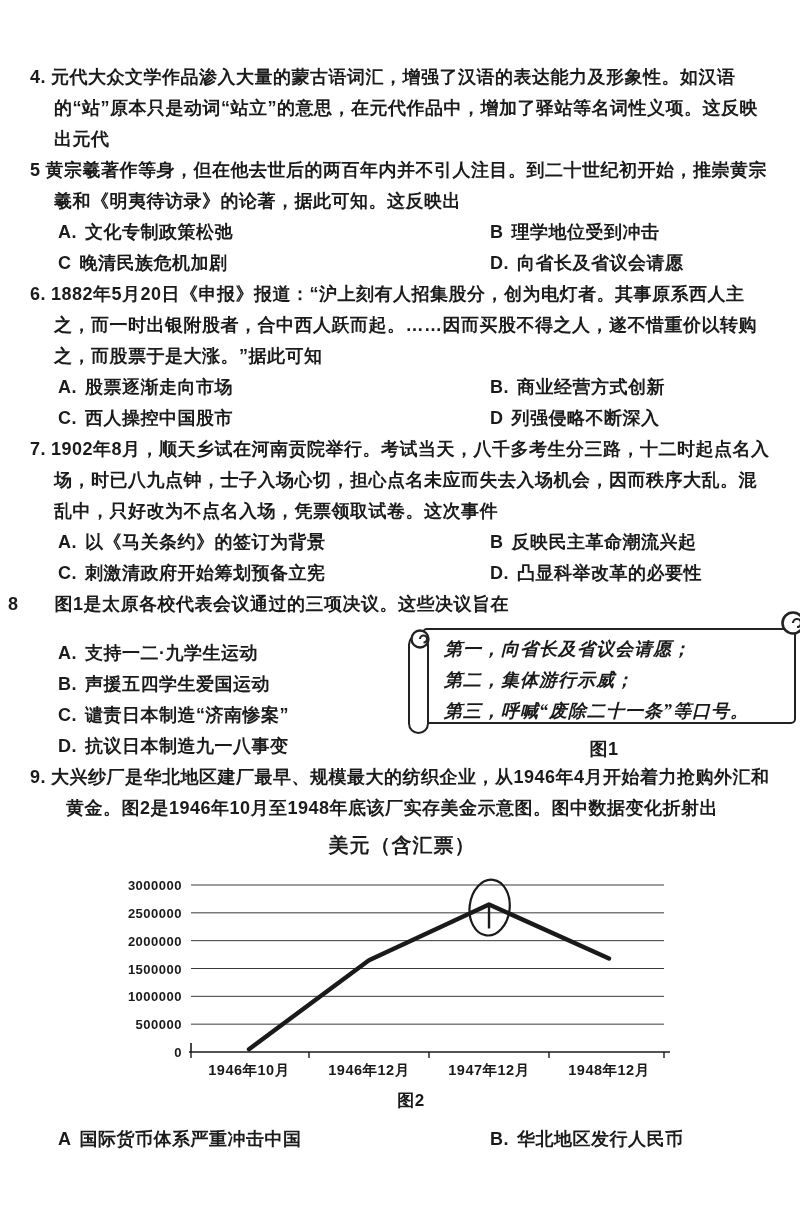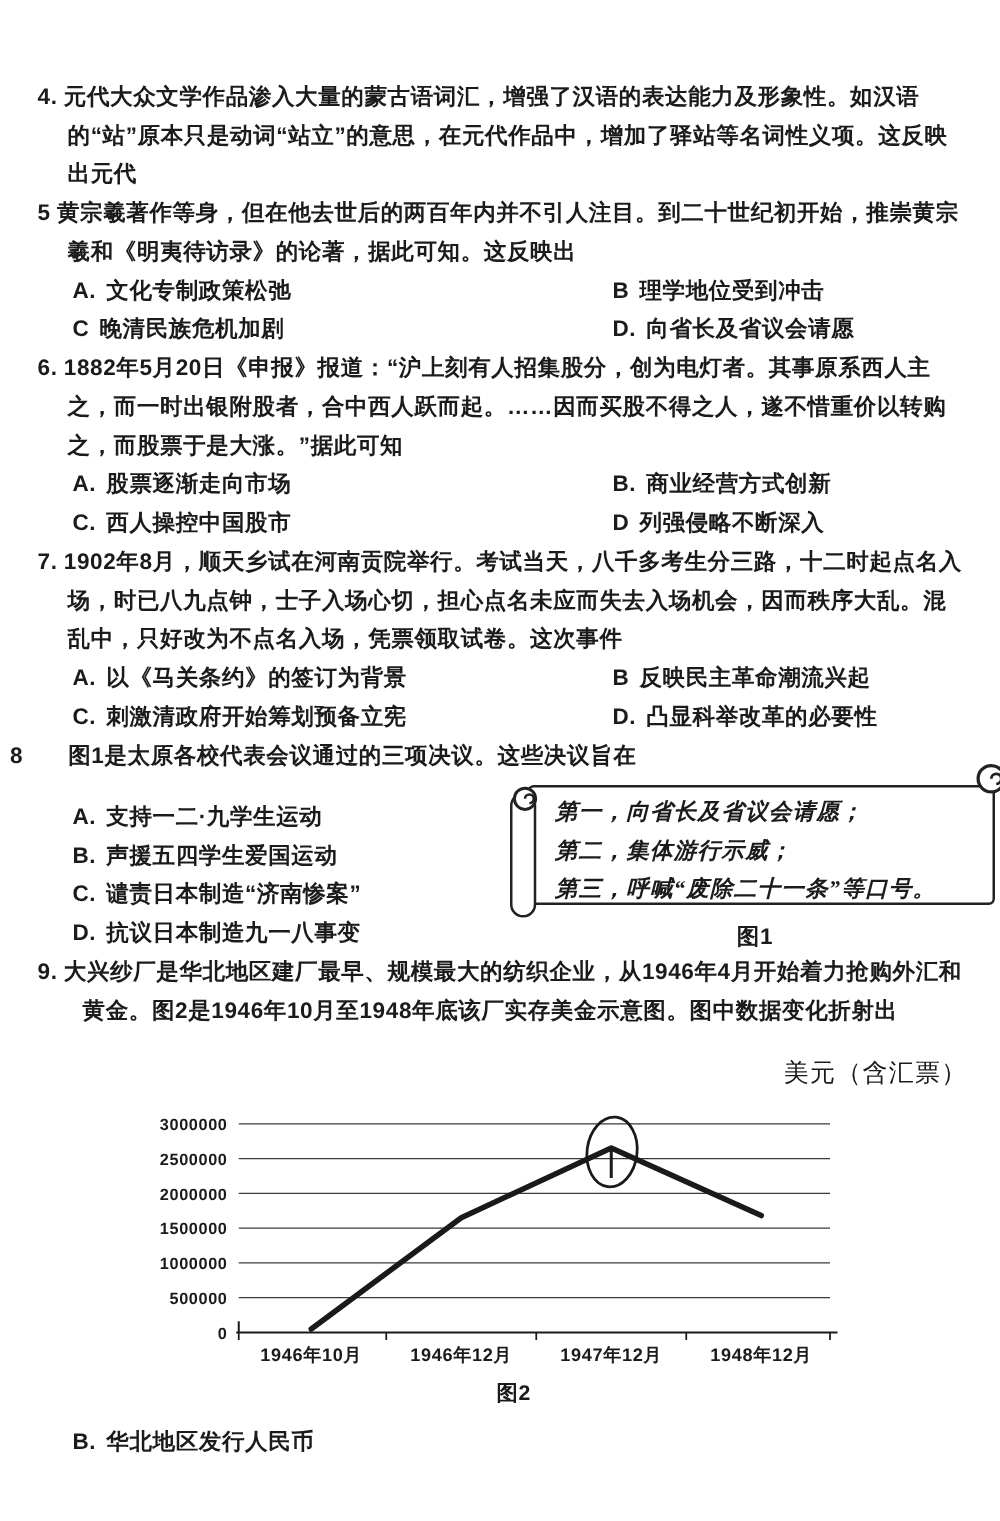--- a/index.html
+++ b/index.html
@@ -24,22 +24,22 @@
   .scroll-body{position:absolute;left:14px;top:10px;right:4px;bottom:12px;
                border:2.5px solid #222;border-radius:5px;background:#fff;}
   .scroll-roll{position:absolute;left:0;top:16px;width:21px;height:100px;
                border:2.5px solid #222;border-radius:11px;background:#fff;box-sizing:border-box;}
   .spiral{position:absolute;}
   .scroll-text{position:absolute;left:36px;top:16px;font-size:18px;line-height:31px;
                font-weight:600;font-style:italic;font-family:"Liberation Serif","DejaVu Serif",serif;
                letter-spacing:1px;}
   .figcap{text-align:center;font-size:18px;font-weight:700;line-height:26px;width:392px;}
   
-  .chart-title{text-align:right;font-size:20px;font-weight:400;letter-spacing:1px;
-               margin-top:20px;line-height:30px;}
+  .chart-title{text-align:center;font-size:20px;font-weight:700;letter-spacing:1px;
+               margin-top:6px;line-height:30px;}
   .chart-box{margin-left:86px;}
   svg text{font-family:"Liberation Sans","DejaVu Sans",sans-serif;}
 </style>
 </head>
 <body>
 
 <div class="sheet">
 
   <div class="q">
     <p class="stem"><span class="qnum">4.</span><span>元代大众文学作品渗入大量的蒙古语词汇，增强了汉语的表达能力及形象性。如汉语的“站”原本只是动词“站立”的意思，在元代作品中，增加了驿站等名词性义项。这反映出元代</span></p>
@@ -138,18 +138,19 @@
           <text x="373" y="215" text-anchor="middle" font-size="14.5" font-weight="700" fill="#1a1a1a">1947年12月</text>
           <text x="493" y="215" text-anchor="middle" font-size="14.5" font-weight="700" fill="#1a1a1a">1948年12月</text>
           <polyline points="133,189.21666666666667 253,100.14999999999999 373,44.48333333333335 493,98.47999999999999" fill="none" stroke="#1a1a1a" stroke-width="4.4" stroke-linejoin="round" stroke-linecap="round"></polyline>
           <line x1="373" y1="44.48333333333335" x2="373" y2="68.48333333333335" stroke="#1a1a1a" stroke-width="2.4"></line>
           <ellipse cx="374" cy="47.48333333333335" rx="20" ry="28" fill="none" stroke="#1a1a1a" stroke-width="2.2" transform="rotate(7 373 44.48333333333335)"></ellipse>
           <text x="295" y="246" text-anchor="middle" font-size="17" font-weight="700" fill="#1a1a1a">图2</text>
         </svg>
     </div>
 
     <div class="opts" style="margin-top:2px">
+      <div class="opt"><span class="lbl">A</span><span>国际货币体系严重冲击中国</span></div>
       <div class="opt"><span class="lbl">B.</span><span>华北地区发行人民币</span></div>
 
     </div>
   </div>
 
 </div>
 
 </body></html>

